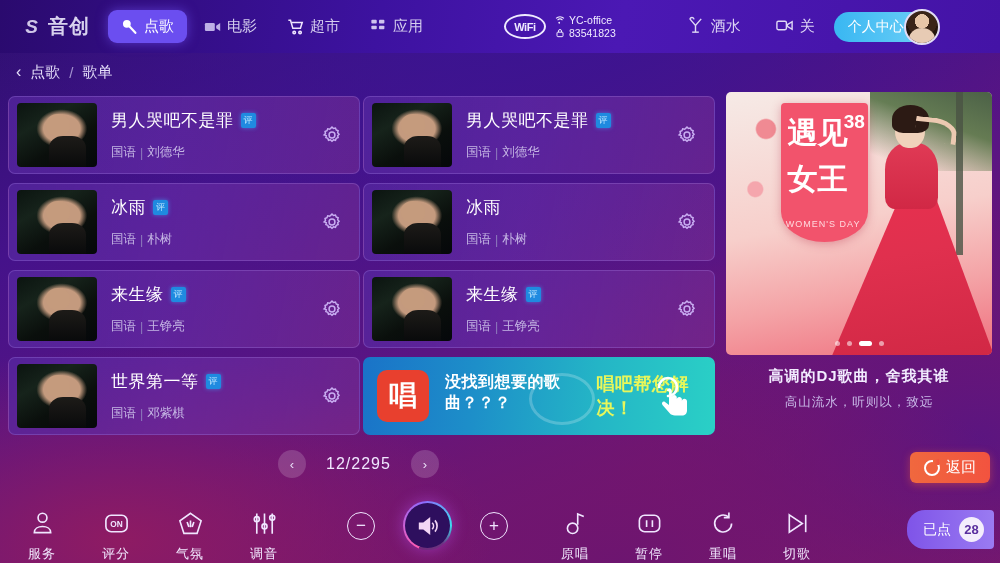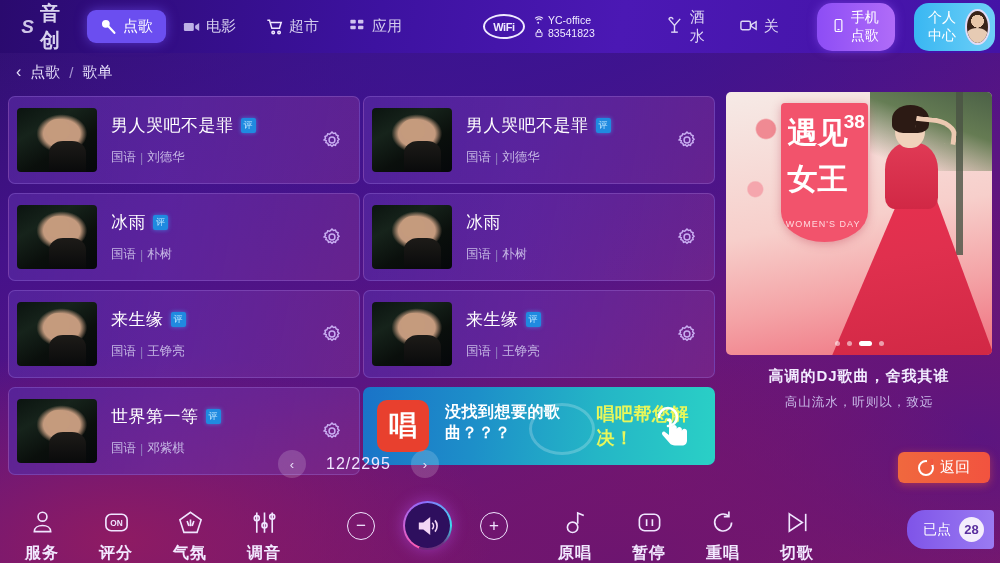--- a/index.html
+++ b/index.html
@@ -82,21 +82,21 @@
   .crumb-sep{ color:#a392d0; }
   .crumb-back{ font-size:16px; color:#e5dffa; }
 
   
   .list{ position:absolute; top:96px; left:8px; width:710px; }
   .col{ position:absolute; top:0; width:352px; }
   .col-l{ left:0; }
   .col-r{ left:355px; }
 
   .song{
-    height:88px; border-radius:7px; margin-bottom:9px;
+    height:78px; border-radius:7px; margin-bottom:9px;
     display:flex; align-items:center; padding:0 8px;
     background:linear-gradient(100deg, rgba(86,40,160,.72) 0%, rgba(104,46,168,.62) 45%, rgba(126,50,150,.5) 100%);
     border:1px solid rgba(176,140,240,.28);
     position:relative;
   }
   .thumb{
     width:80px;height:64px;border-radius:4px;flex:none;
     background:
       radial-gradient(ellipse 44% 42% at 56% 40%, #c49a7e 0 52%, rgba(196,154,126,0) 72%),
       linear-gradient(150deg,#0b1410 0%,#16231b 30%,#0a0f0c 62%,#05070a 100%);
@@ -219,21 +219,21 @@
     background:rgba(255,255,255,.17);
     display:flex;align-items:center;justify-content:center;
     color:#e9dff7;font-size:13px;
   }
   .pg-num{ font-size:16px; color:#f0e7ff; letter-spacing:1px;}
 
   .btn-back{
     position:absolute; right:10px; top:452px;
     display:flex;align-items:center;gap:6px;
     background:linear-gradient(90deg,#f0683e,#f2533f);
-    border-radius:6px; padding:6px 20px; font-size:15px; color:#fff;
+    border-radius:6px; padding:6px 14px; font-size:15px; color:#fff;
     box-shadow:0 2px 8px rgba(240,90,60,.45);
   }
   .btn-back .rc{
     width:16px;height:16px;border-radius:50%;border:2px solid #fff;
     position:relative;
   }
   .btn-back .rc:after{
     content:""; position:absolute; right:-1px; top:-3px; width:6px;height:6px;
     background:linear-gradient(90deg,#f0683e,#f2533f);
   }
@@ -241,21 +241,21 @@
   
   .bottom{
     position:absolute; left:0; right:0; bottom:0; height:75px;
     display:flex; align-items:center;
   }
   .tool{
     width:74px; display:flex; flex-direction:column; align-items:center; gap:7px;
     color:#f4ecff;
   }
   .tool .ic{ height:28px; display:flex; align-items:center; justify-content:flex-start;margin-top:21px; }
-  .tool .lb{ font-size:16px; letter-spacing:1px; color:#f2e9ff;font-weight:bold;}
+  .tool .lb{ font-size:13px; letter-spacing:1px; color:#f2e9ff;}
   .tools-left{ display:flex; margin-left:5px; }
   .vol{
     display:flex; align-items:center; gap:28px; margin-left:46px;
   }
   .vol-rd{
     width:28px;height:28px;border-radius:50%;border:1.6px solid #f0e5ff;
     display:flex;align-items:center;justify-content:center;color:#f0e5ff;font-size:17px;line-height:0;
   }
   .vol-main{
     width:49px;height:49px;border-radius:50%;
@@ -374,29 +374,20 @@
     <div class="hdr-item" style="margin-left:34px;">
       <span class="ic">
         <svg viewBox="0 0 20 20" width="19" height="19" fill="none" stroke="#ded7f5" stroke-width="1.5">
             <rect x="2" y="5.5" width="10" height="9" rx="1.5"></rect>
             <path d="M13 9 L18 6 V14 L13 11 Z"></path>
           </svg>
       </span>
       <span>关</span>
     </div>
 
-    <div class="hdr-pill pill-phone" style="margin-left:38px;">
-      <span class="ic">
-        <svg viewBox="0 0 20 20" width="15" height="15" fill="none" stroke="#fff" stroke-width="1.6">
-            <rect x="5.5" y="2" width="9" height="16" rx="1.8"></rect>
-            <path d="M8.6 15.4h2.8"></path>
-          </svg>
-      </span>
-      <span>手机点歌</span>
-    </div>
 
     <div class="hdr-pill pill-user" style="margin-left:19px;">
       <span>个人中心</span>
     </div>
     <div class="avatar"></div>
   </div>
 
   <div class="crumbs">
     <span class="crumb-back">‹</span>
     <span>点歌</span>

